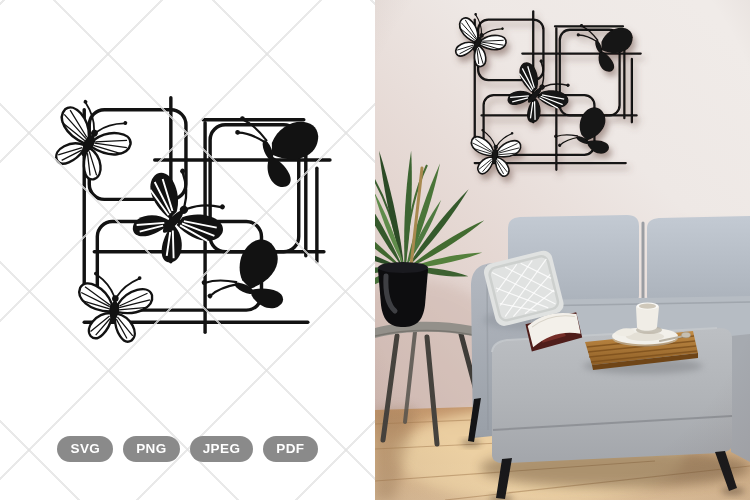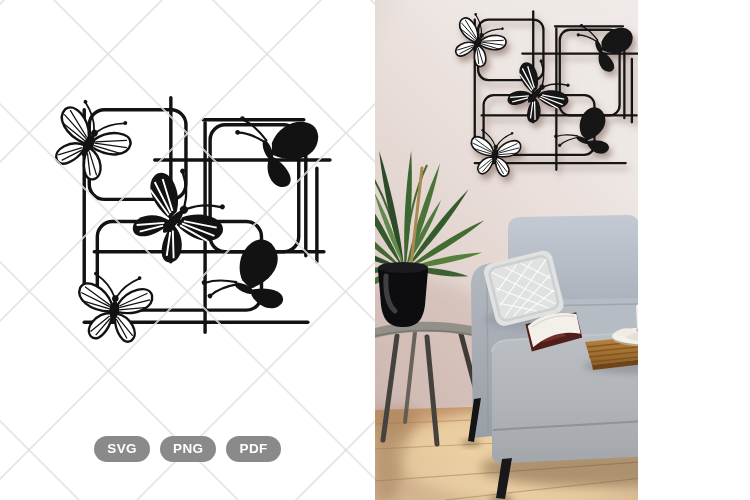--- a/index.html
+++ b/index.html
@@ -1,16 +1,16 @@
 <!DOCTYPE html>
 <html><head>
 <meta charset="utf-8">
 <style>
   html,body{margin:0;padding:0;background:#fff;}
-  .canvas{position:relative;width:638px;height:500px;background:#fff;overflow:hidden;
+  .canvas{position:relative;width:750px;height:500px;background:#fff;overflow:hidden;
           font-family:"Liberation Sans",sans-serif;}
   
   .left-panel{position:absolute;left:0;top:0;width:375px;height:500px;background:#fff;}
   .design-svg{position:absolute;left:52px;top:92px;width:282px;height:258px;overflow:visible;}
   .watermark{position:absolute;inset:0;pointer-events:none;
     background-image:
       repeating-linear-gradient(45deg,  transparent 0 55px, rgba(226,226,226,.75) 55px 57px, transparent 57px 112px),
       repeating-linear-gradient(-45deg, transparent 0 55px, rgba(226,226,226,.75) 55px 57px, transparent 57px 112px);}
   .badges{position:absolute;left:0;right:0;top:436px;display:flex;justify-content:center;gap:10px;}
   .badge{background:#8a8a8a;color:#fff;font-weight:bold;font-size:13.5px;line-height:1;
@@ -135,20 +135,21 @@
 <div class="canvas">
 
   <div class="left-panel">
     <svg class="design-svg" viewBox="0 0 280 255">
       <use href="#trellis"></use>
     </svg>
     <div class="watermark"></div>
     <div class="badges">
       <span class="badge">SVG</span>
       <span class="badge">PNG</span>
+      <span class="badge">JPEG</span>
       <span class="badge">PDF</span>
     </div>
   </div>
 
   <div class="right-panel">
     <svg class="scene-svg" viewBox="0 0 375 500">
 
       <rect x="0" y="0" width="375" height="420" fill="url(#gWall)"></rect>
       <ellipse cx="40" cy="355" rx="95" ry="75" fill="#c6aba1" opacity="0.35" filter="url(#fBlur6)"></ellipse>
       <rect x="300" y="225" width="90" height="200" fill="#c2a99f" opacity="0.4" filter="url(#fBlur6)"></rect>

